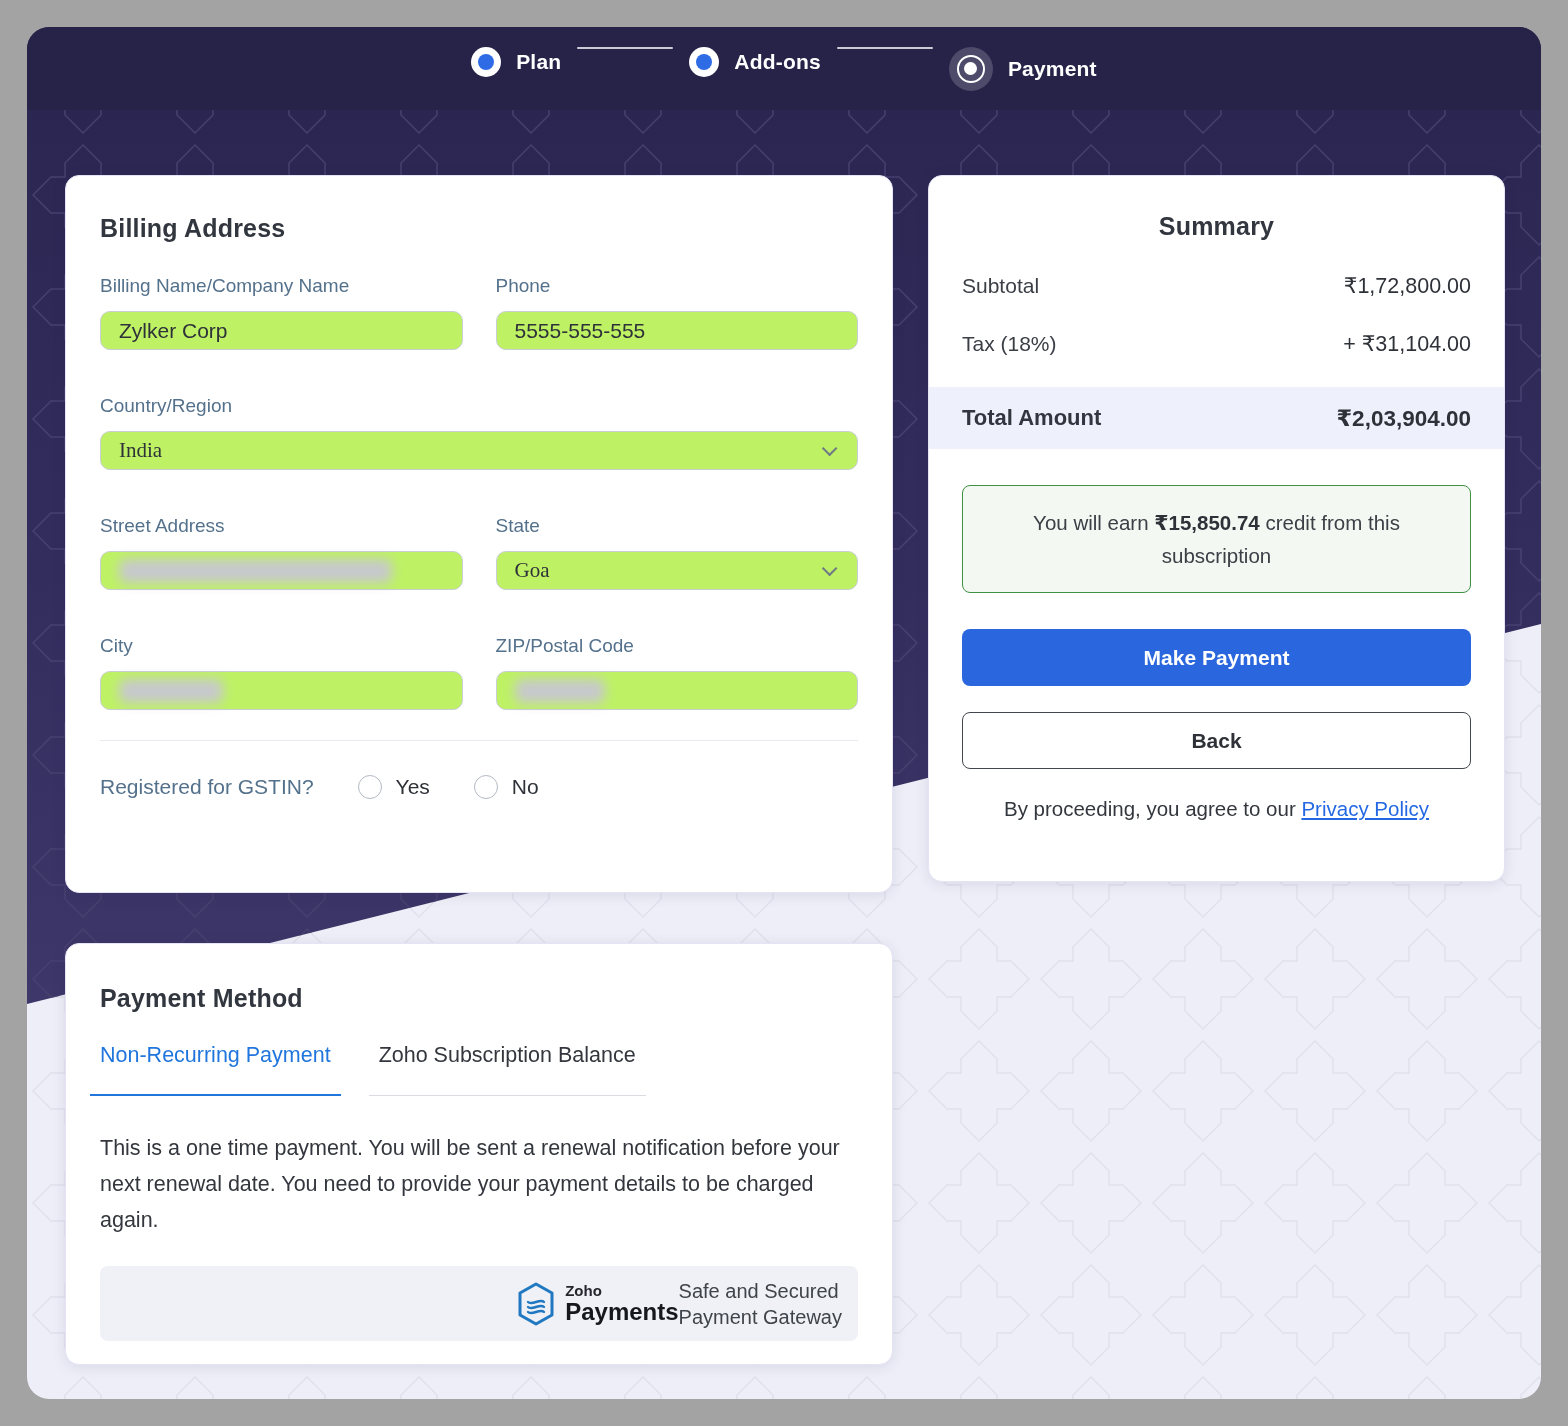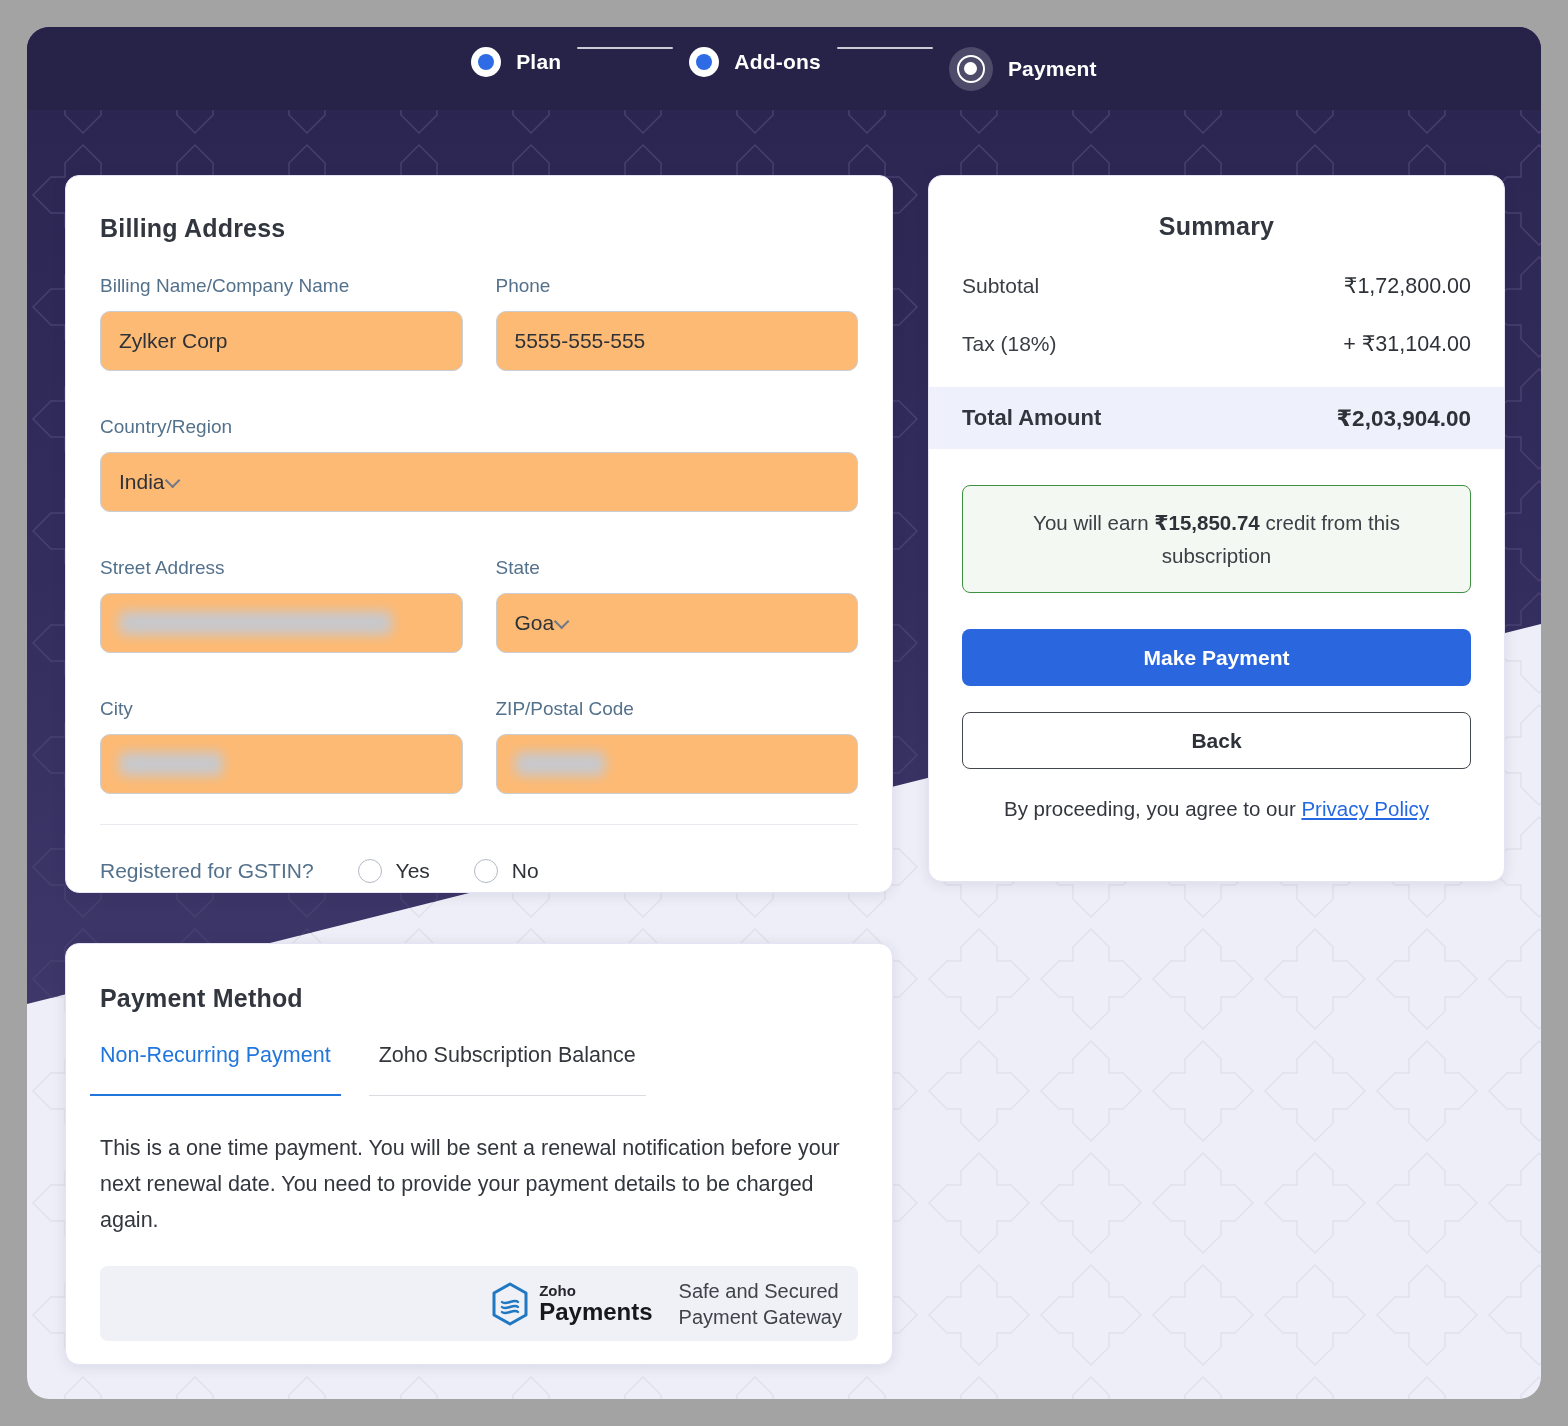--- a/index.html
+++ b/index.html
@@ -57,25 +57,25 @@
   .card-billing { left:38px; top:148px; width:828px; height:718px; padding:38px 34px 0; }
   .card-summary { left:901px; top:148px; width:577px; height:707px; padding:36px 33px 0;text-align:center; }
   .card-payment { left:38px; top:916px; width:828px; height:422px; padding:40px 34px 0; }
   .card-title { font-size:25px; font-weight:bold; color:#32363e; letter-spacing:.2px; }
   
   .grid-2 { display:grid; grid-template-columns:1fr 1fr; column-gap:33px; }
   .field-label { font-size:19px; color:#54718c; margin-bottom:14px; }
   .m-top-lg { margin-top:32px; }
   .m-top { margin-top:45px; }
   .input, .select {
-    height:60px; border:1px solid #c8cdd6; border-radius:10px; background:#fdba74;
+    height:39px; border:1px solid #c8cdd6; border-radius:10px; background:#bef264;
     display:flex; align-items:center; padding:0 18px;
     font-size:21px; color:#2e3238;
   }
-  .select { cursor:pointer; }
+  .select { justify-content:space-between; cursor:pointer;font-family:Liberation Serif, serif; }
   .chevron {
     width:11px; height:11px; border-right:2px solid #6f7a86; border-bottom:2px solid #6f7a86;
     transform:rotate(45deg) translateY(-3px); margin-right:6px;
   }
   .redacted { height:24px; border-radius:6px; background:#c7c8cd; filter:blur(6px); }
   .divider { border-top:1px solid #e7eaee; margin-top:30px; }
   .gstin-row { display:flex; align-items:center; margin-top:34px; }
   .gstin-q { font-size:21px; color:#54718c; }
   .radio-item { display:flex; align-items:center; gap:14px; margin-left:44px; cursor:pointer; }
   .radio-circle { width:24px; height:24px; border-radius:50%; border:1.5px solid #b3bac4; background:#fff; }
@@ -106,21 +106,21 @@
   
   .tabs { display:flex; margin-top:30px; gap:48px; }
   .tab { font-size:21.5px; padding-bottom:28px; position:relative; cursor:pointer; }
   .tab-active { color:#2176dd; }
   .tab-active::after { content:""; position:absolute; left:-10px; right:-10px; bottom:0; height:2.5px; background:#2176dd; }
   .tab-idle { color:#33373d; }
   .tab-idle::after { content:""; position:absolute; left:-10px; right:-10px; bottom:0; height:1px; background:#d9dce1; }
   .pm-desc { margin-top:34px; font-size:21.5px; line-height:36px; color:#33373d; max-width:762px; }
   .gateway-strip {
     margin-top:28px; height:75px; background:#f0f1f6; border-radius:8px;
-    display:flex; align-items:center; justify-content:flex-end; gap:26px; padding:0 16px;
+    display:flex; align-items:center; justify-content:flex-end; padding:0 16px;
   }
   .brand { display:flex; align-items:center; gap:10px; }
   .brand-text .zoho { font-size:15px; font-weight:bold; color:#23272d; line-height:16px; }
   .brand-text .payments { font-size:24px; font-weight:bold; color:#15181d; line-height:26px; }
   .tagline { font-size:20px; color:#3f444b; line-height:26px; }
 </style>
 </head>
 <body>
 
 <div class="window">

